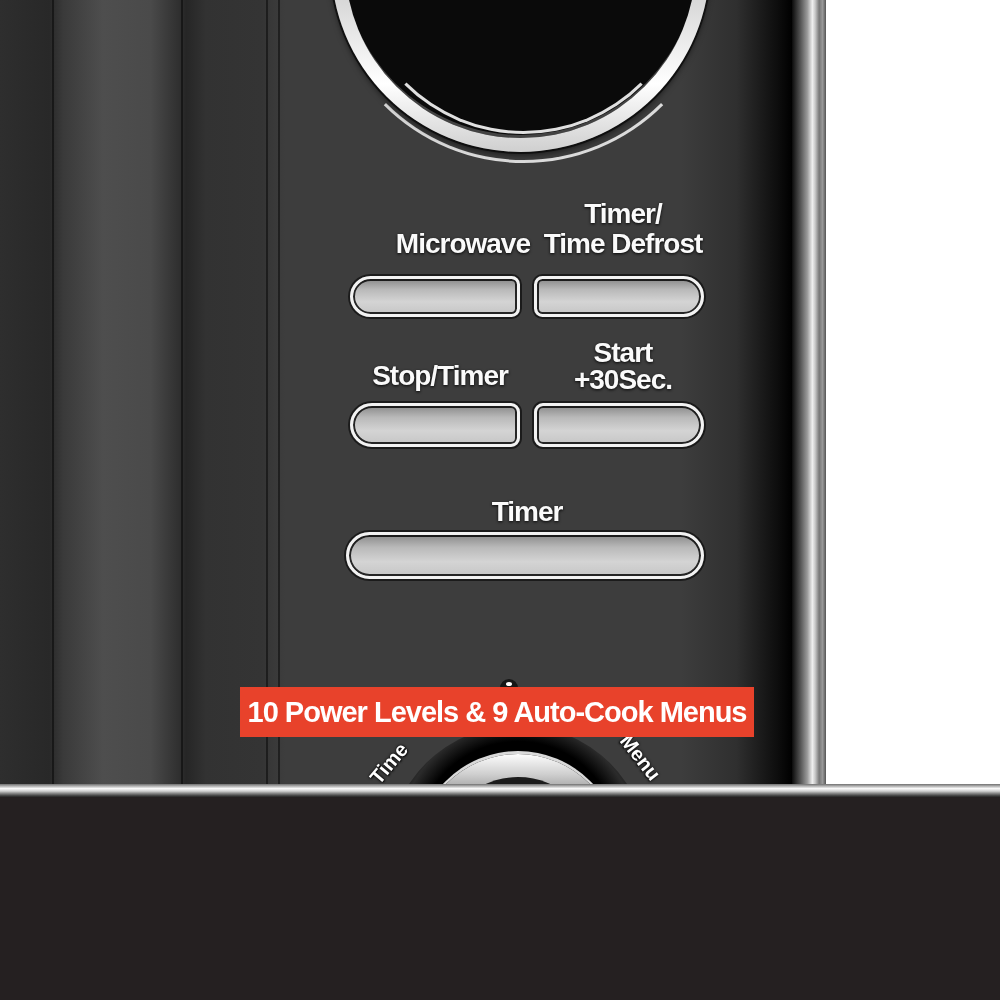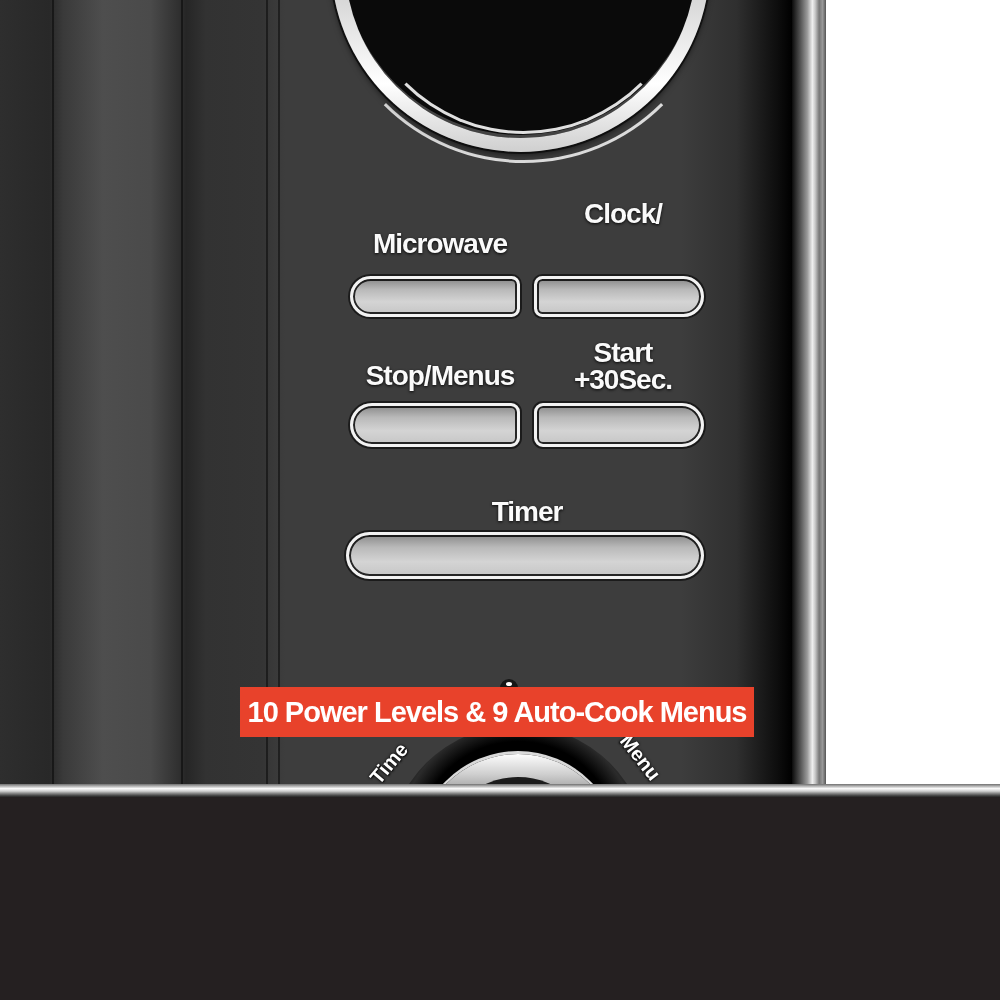--- a/index.html
+++ b/index.html
@@ -28,21 +28,21 @@
   .display{position:absolute;left:331px;top:-227px;width:379px;height:379px;border-radius:50%;z-index:1;
     background:linear-gradient(180deg,#666 30%,#d8d8d8 60%,#ffffff 82%,#cfcfcf 100%);
     box-shadow:0 3px 6px rgba(0,0,0,0.6),0 0 0 2px #1a1a1a;}
   .display-inner{position:absolute;left:345px;top:-213px;width:351px;height:351px;border-radius:50%;
     background:#0a0a0a;box-shadow:inset 0 -5px 0 -2px rgba(240,240,240,0.25);z-index:1;}
   .display-arc{position:absolute;left:355px;top:-203px;width:331px;height:331px;border-radius:50%;
     border:3px solid transparent;border-bottom-color:#e0e0e0;z-index:1;}
   
   .lbl{position:absolute;z-index:2;color:#fafafa;font-weight:bold;font-size:28px;line-height:30px;
     letter-spacing:-1px;text-align:center;text-shadow:0 1px 3px rgba(0,0,0,0.9);white-space:nowrap;}
-  .lbl-microwave{left:350px;top:229px;width:180px;}
+  .lbl-microwave{left:350px;top:229px;width:180px;text-align:right;}
   .lbl-weight{left:523px;top:199px;width:200px;}
   .lbl-stop{left:350px;top:361px;width:180px;}
   .lbl-start{left:523px;top:339px;width:200px;line-height:27px;}
   .lbl-kitchen{left:347px;top:471px;width:360px;line-height:27px;}
   
   .pill{position:absolute;z-index:2;box-sizing:border-box;height:41px;
     border:3px solid #f2f2f2;
     background:linear-gradient(180deg,#8a8a8a 0%,#b9b9b9 30%,#d4d4d4 65%,#c6c6c6 100%);
     box-shadow:inset 0 0 0 2px rgba(8,8,8,0.85),0 0 0 2px rgba(0,0,0,0.55);}
   .pill.pl{border-radius:22px 9px 9px 22px;}
@@ -93,27 +93,28 @@
 
       <div class="display-outer-arc"></div>
       <div class="display"></div>
       <div class="display-inner"></div>
       <div class="display-arc"></div>
 
       <div class="lbl lbl-microwave">
         <span>Microwave</span>
       </div>
       <div class="lbl lbl-weight">
-        <span>Clock/</span><br>
+        <span>Timer/</span><br>
+        <span>Time Defrost</span>
       </div>
       <div class="pill pl r1l"></div>
       <div class="pill pr r1r"></div>
 
       <div class="lbl lbl-stop">
-        <span>Stop/Menus</span>
+        <span>Stop/Timer</span>
       </div>
       <div class="lbl lbl-start">
         <span>Start</span><br>
         <span>+30Sec.</span>
       </div>
       <div class="pill pl r2l"></div>
       <div class="pill pr r2r"></div>
 
       <div class="lbl lbl-kitchen">
         <br>

